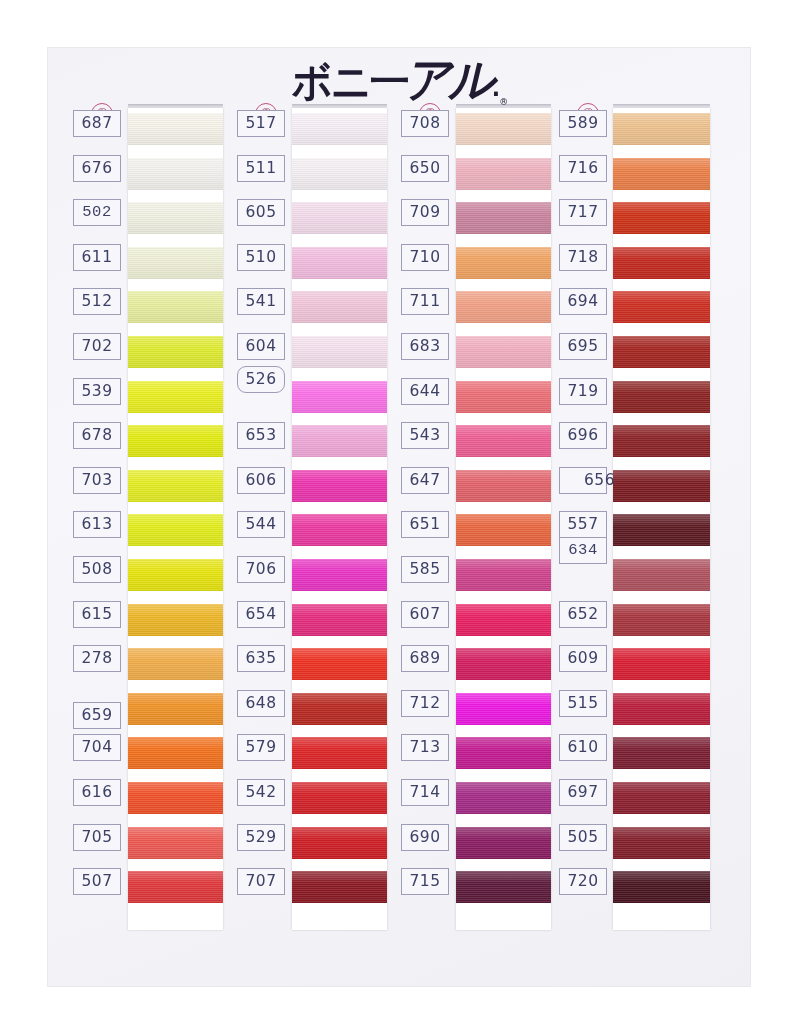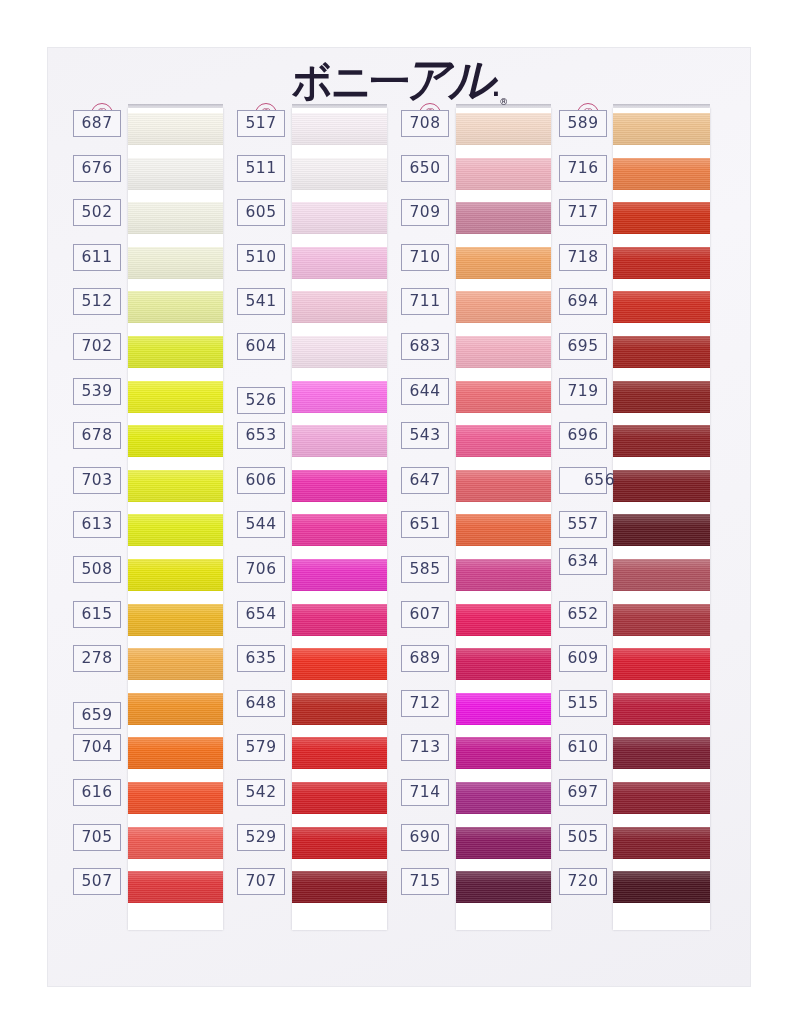--- a/index.html
+++ b/index.html
@@ -237,21 +237,21 @@
             <div class="grain"></div>
             <div class="sheen"></div>
           </div>
           <div class="swatch" style="top: 763.2px; background: rgb(224, 56, 60);">
             <div class="grain"></div>
             <div class="sheen"></div>
           </div>
         </div>
     <div class="code-box" style="top: 7px;">687</div>
         <div class="code-box" style="top: 51.6px;">676</div>
-        <div class="code-box" style="top: 96.2px;">502</div>
+        <div class="code-box" style="top: 96.2px; font-family: Liberation Mono, monospace;">502</div>
         <div class="code-box" style="top: 140.8px;">611</div>
         <div class="code-box" style="top: 185.4px;">512</div>
         <div class="code-box" style="top: 230px;">702</div>
         <div class="code-box" style="top: 274.6px;">539</div>
         <div class="code-box" style="top: 319.2px;">678</div>
         <div class="code-box" style="top: 363.8px;">703</div>
         <div class="code-box" style="top: 408.4px;">613</div>
         <div class="code-box" style="top: 453px;">508</div>
         <div class="code-box" style="top: 497.6px;">615</div>
         <div class="code-box" style="top: 542.2px;">278</div>
@@ -337,21 +337,21 @@
             <div class="grain"></div>
             <div class="sheen"></div>
           </div>
         </div>
     <div class="code-box" style="top: 7px;">517</div>
         <div class="code-box" style="top: 51.6px;">511</div>
         <div class="code-box" style="top: 96.2px;">605</div>
         <div class="code-box" style="top: 140.8px;">510</div>
         <div class="code-box" style="top: 185.4px;">541</div>
         <div class="code-box" style="top: 230px;">604</div>
-        <div class="code-box" style="top: 284px;">526</div>
+        <div class="code-box" style="top: 263px; border-radius: 9px;">526</div>
         <div class="code-box" style="top: 319.2px;">653</div>
         <div class="code-box" style="top: 363.8px;">606</div>
         <div class="code-box" style="top: 408.4px;">544</div>
         <div class="code-box" style="top: 453px;">706</div>
         <div class="code-box" style="top: 497.6px;">654</div>
         <div class="code-box" style="top: 542.2px;">635</div>
         <div class="code-box" style="top: 586.8px;">648</div>
         <div class="code-box" style="top: 631.4px;">579</div>
         <div class="code-box" style="top: 676px;">542</div>
         <div class="code-box" style="top: 720.6px;">529</div>
@@ -533,21 +533,21 @@
     <div class="code-box" style="top: 7px;">589</div>
         <div class="code-box" style="top: 51.6px;">716</div>
         <div class="code-box" style="top: 96.2px;">717</div>
         <div class="code-box" style="top: 140.8px;">718</div>
         <div class="code-box" style="top: 185.4px;">694</div>
         <div class="code-box" style="top: 230px;">695</div>
         <div class="code-box" style="top: 274.6px;">719</div>
         <div class="code-box" style="top: 319.2px;">696</div>
         <div class="code-box" style="top: 363.8px; padding-left: 24px;">656</div>
         <div class="code-box" style="top: 408.4px;">557</div>
-        <div class="code-box" style="top: 445px;">634</div>
+        <div class="code-box" style="top: 434px; font-family: Liberation Mono, monospace;">634</div>
         <div class="code-box" style="top: 497.6px;">652</div>
         <div class="code-box" style="top: 542.2px;">609</div>
         <div class="code-box" style="top: 586.8px;">515</div>
         <div class="code-box" style="top: 631.4px;">610</div>
         <div class="code-box" style="top: 676px;">697</div>
         <div class="code-box" style="top: 720.6px;">505</div>
         <div class="code-box" style="top: 765.2px;">720</div>
       </div>
 
   </div>

